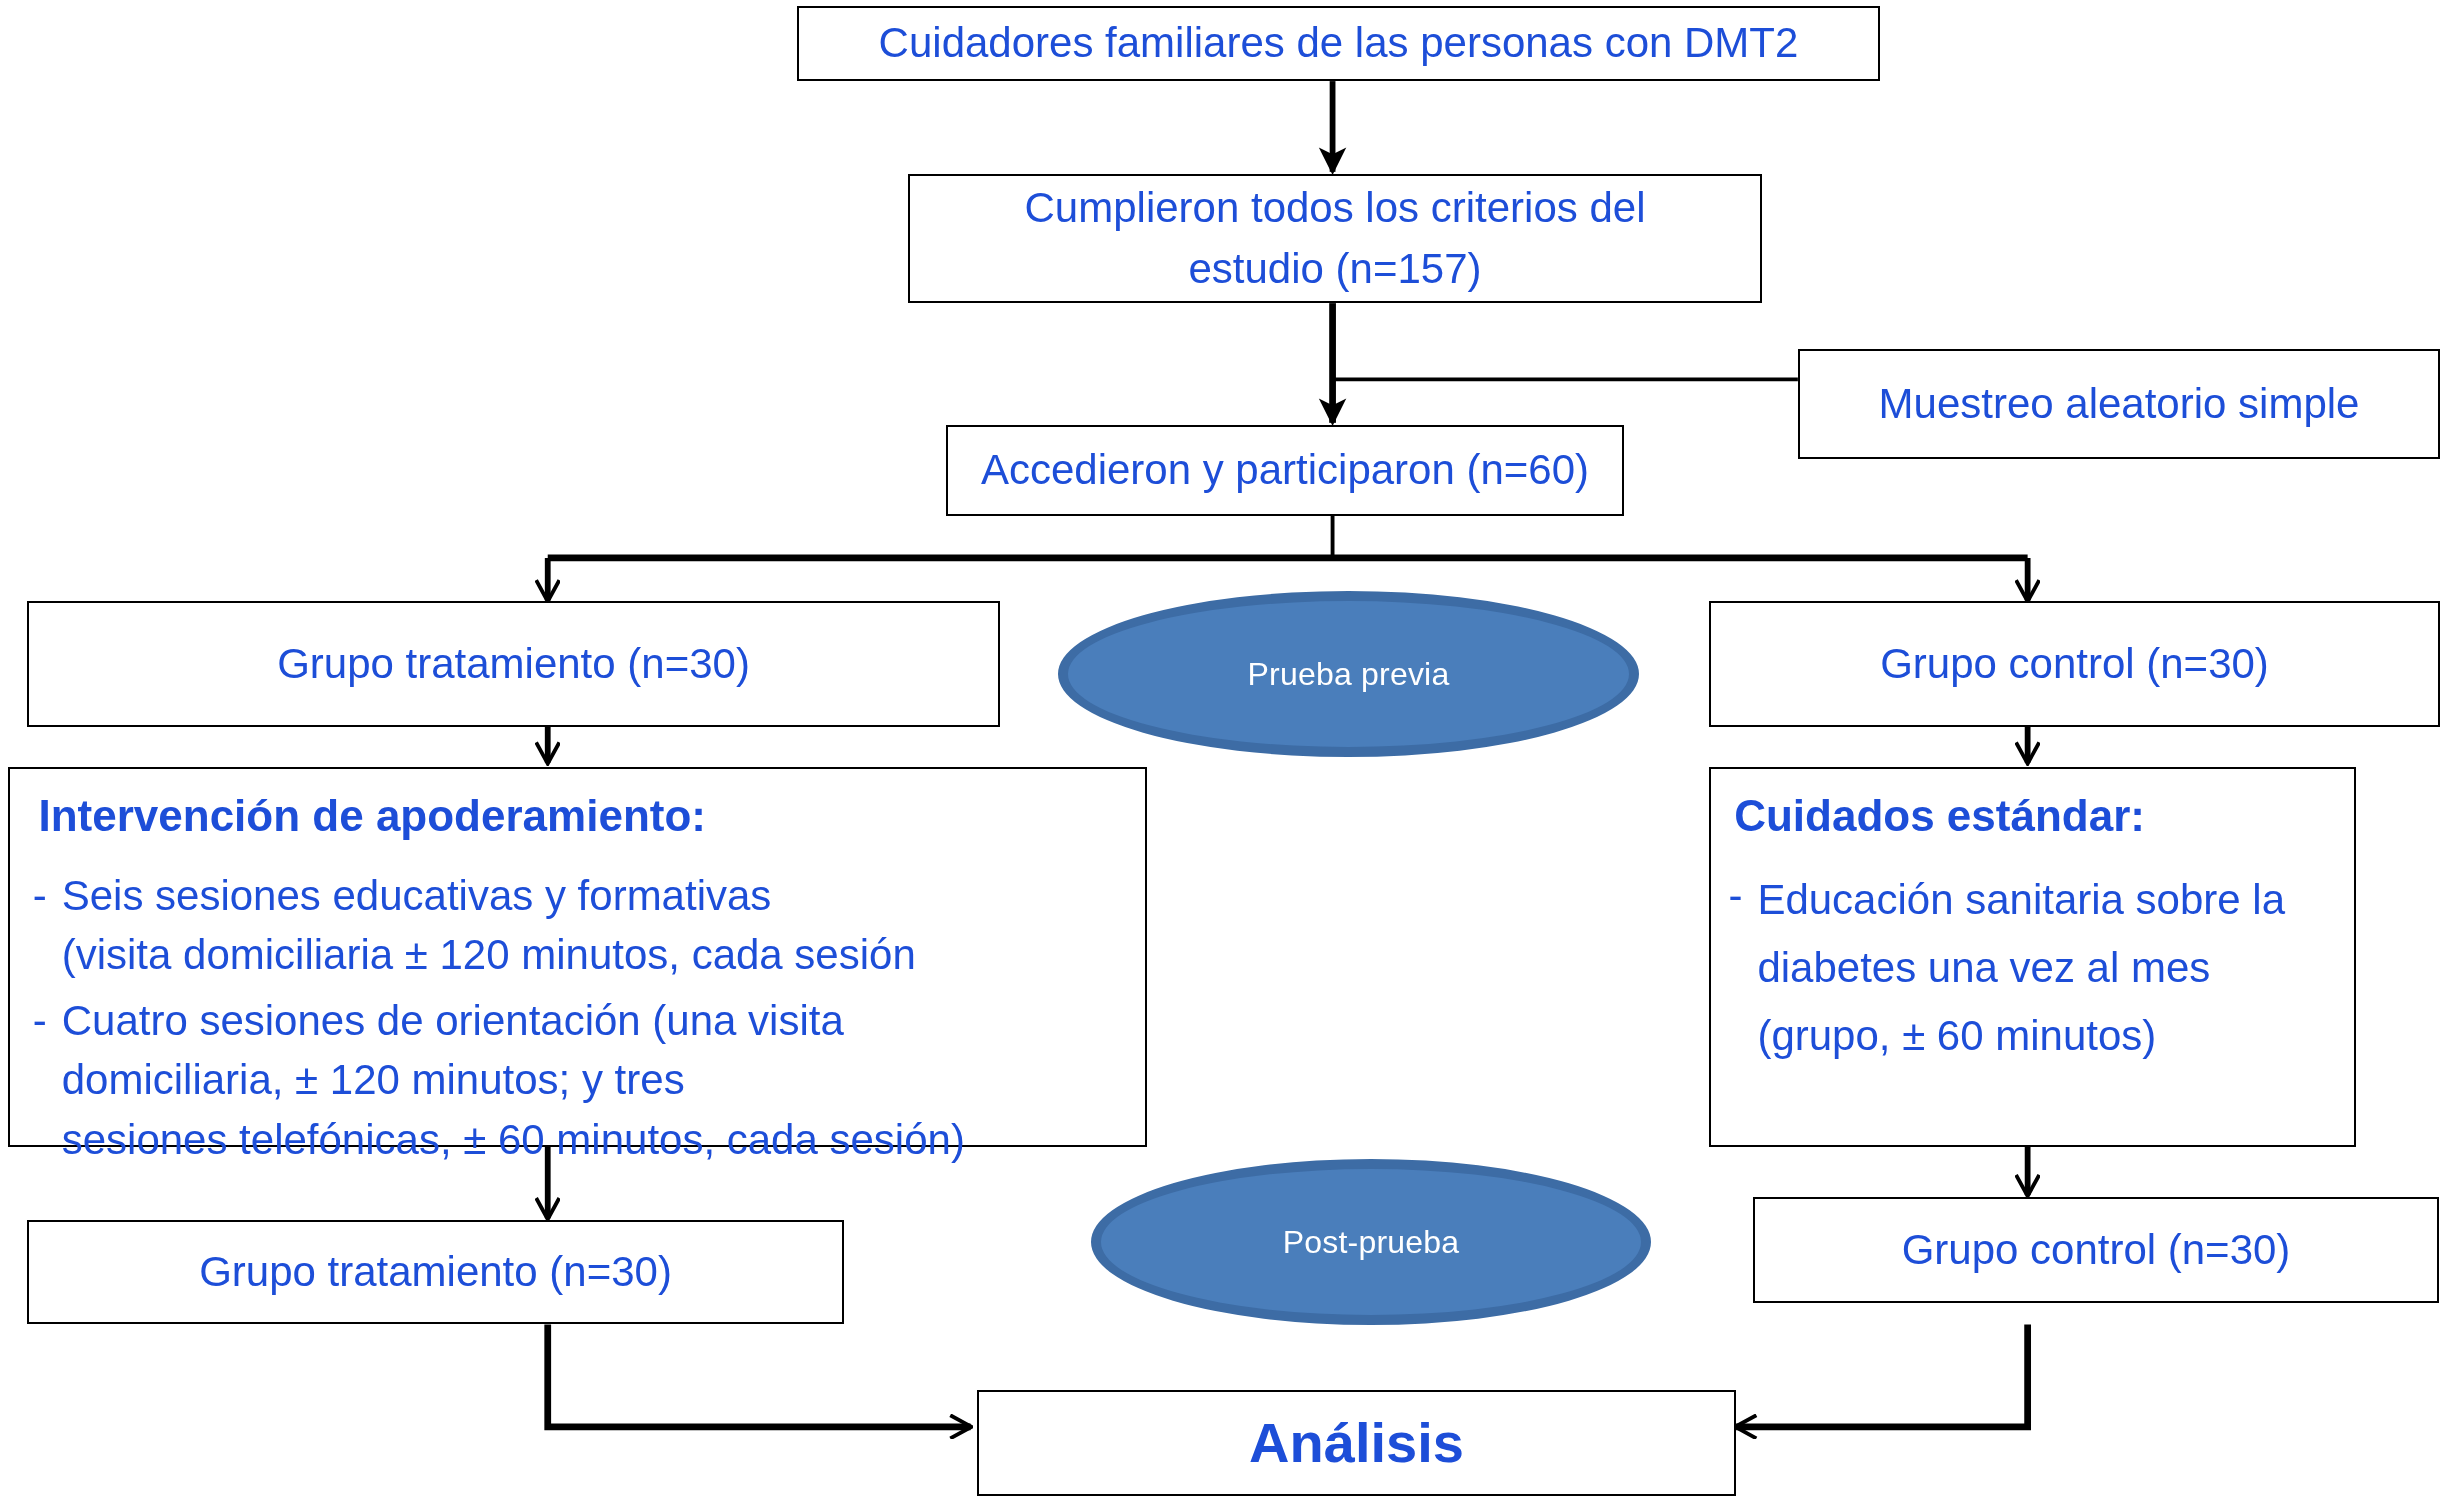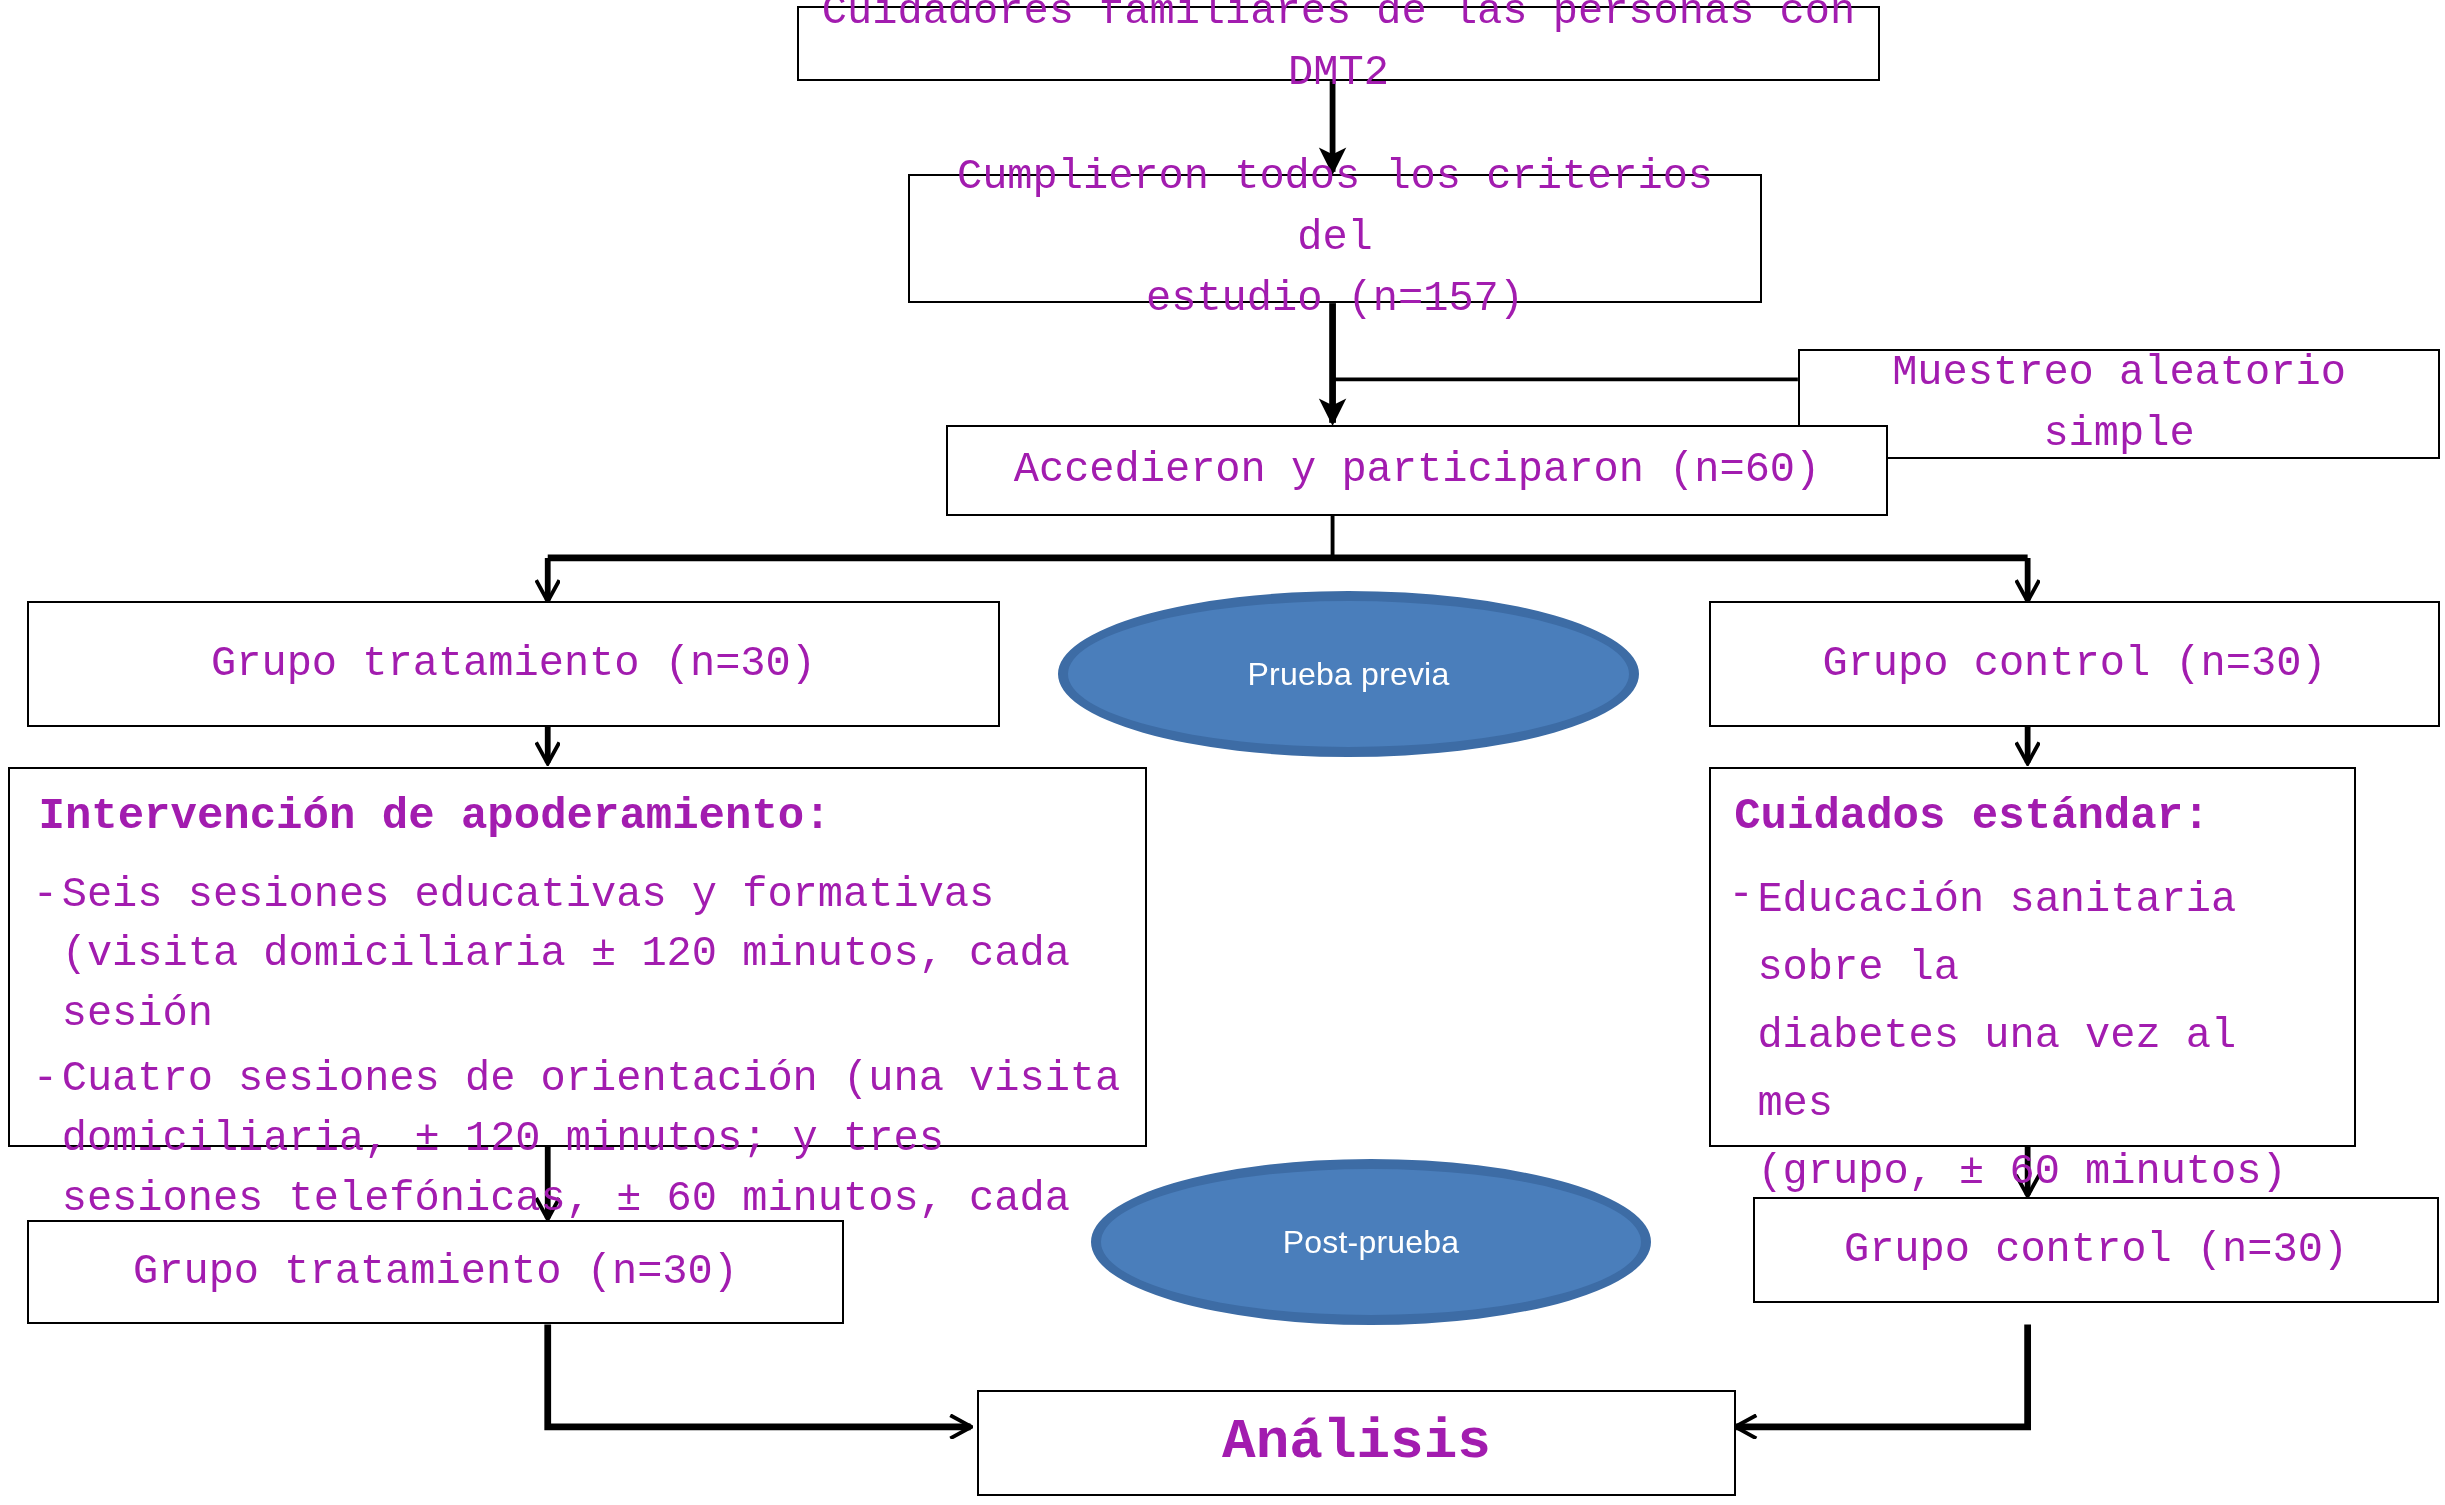--- a/index.html
+++ b/index.html
@@ -23,22 +23,21 @@
     height: 1505px;
   }
   .node {
     position: absolute;
     box-sizing: border-box;
     background: #ffffff;
     border: 2.9px solid #000000;
     display: flex;
     flex-direction: column;
     justify-content: center;
-    color: #a21caf;
-    font-family: Liberation Mono, monospace;
+    color: #1d4ed8;
   }
   .node.center {
     align-items: center;
     text-align: center;
   }
   .node-text {
     font-size: 42px;
     line-height: 1.45;
     white-space: pre-line;
   }
@@ -163,21 +162,21 @@
 
   <div class="node center" style="left:908px; top:174px; width:854px; height:129px;">
     <div class="node-text">Cumplieron todos los criterios del
 estudio (n=157)</div>
   </div>
 
   <div class="node center" style="left:1798px; top:324px; width:642px; height:110px;margin-top:25px;">
     <div class="node-text">Muestreo aleatorio simple</div>
   </div>
 
-  <div class="node center" style="left:946px; top:425px; width:942px; height:91px;">
+  <div class="node center" style="left:946px; top:425px; width:678px; height:91px;">
     <div class="node-text">Accedieron y participaron (n=60)</div>
   </div>
 
   <div class="node center" style="left:27px; top:601px; width:973px; height:126px;">
     <div class="node-text">Grupo tratamiento (n=30)</div>
   </div>
 
   <div class="node center" style="left:1709px; top:601px; width:731px; height:126px;">
     <div class="node-text">Grupo control (n=30)</div>
   </div>

